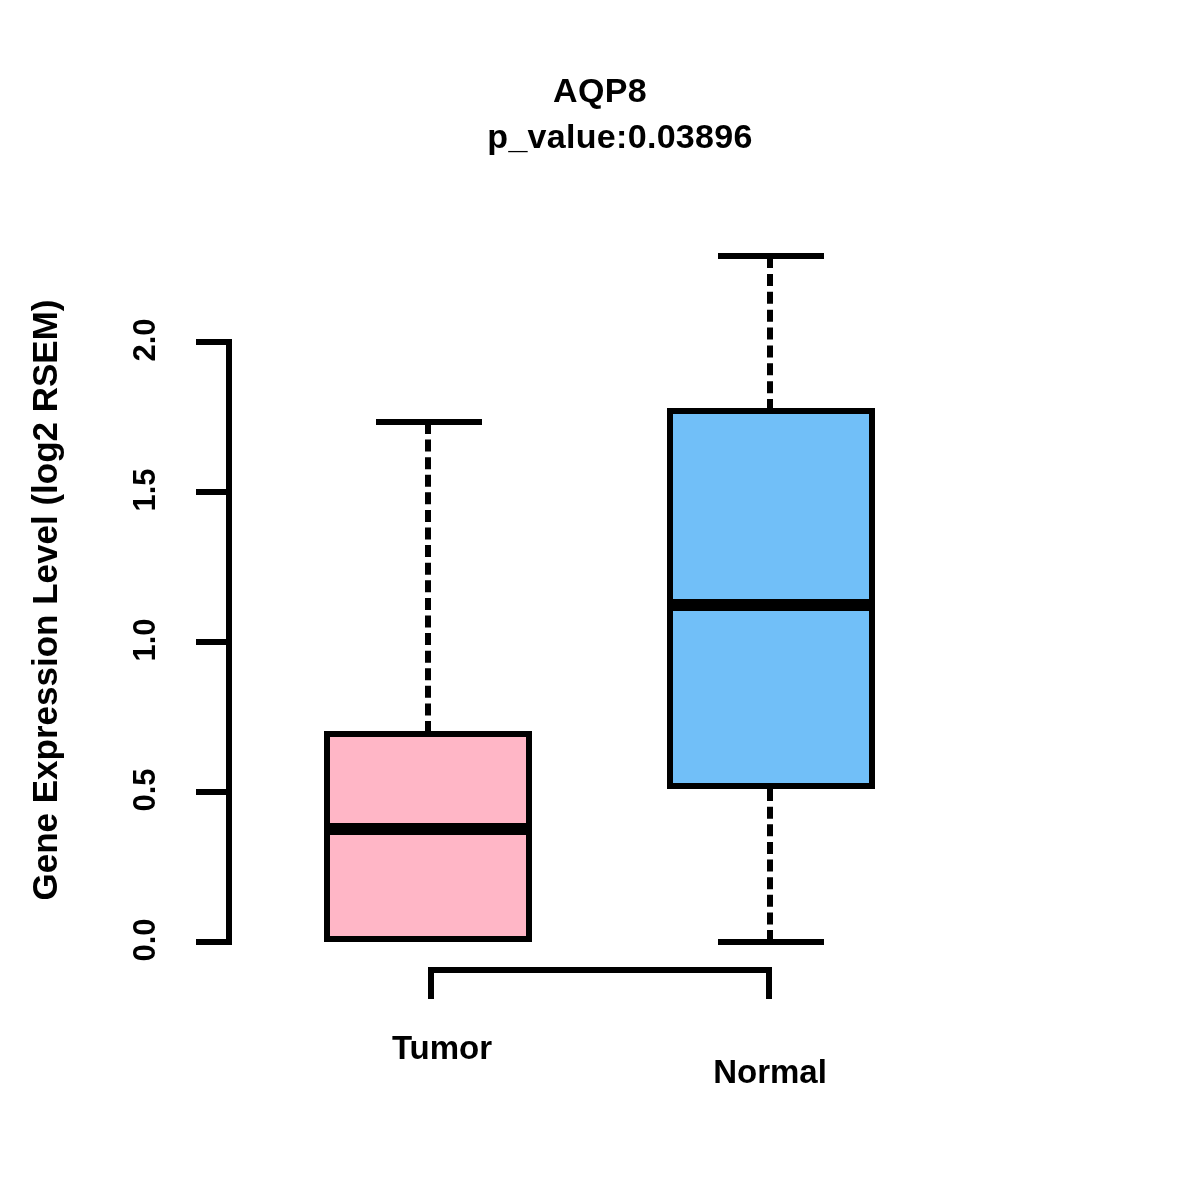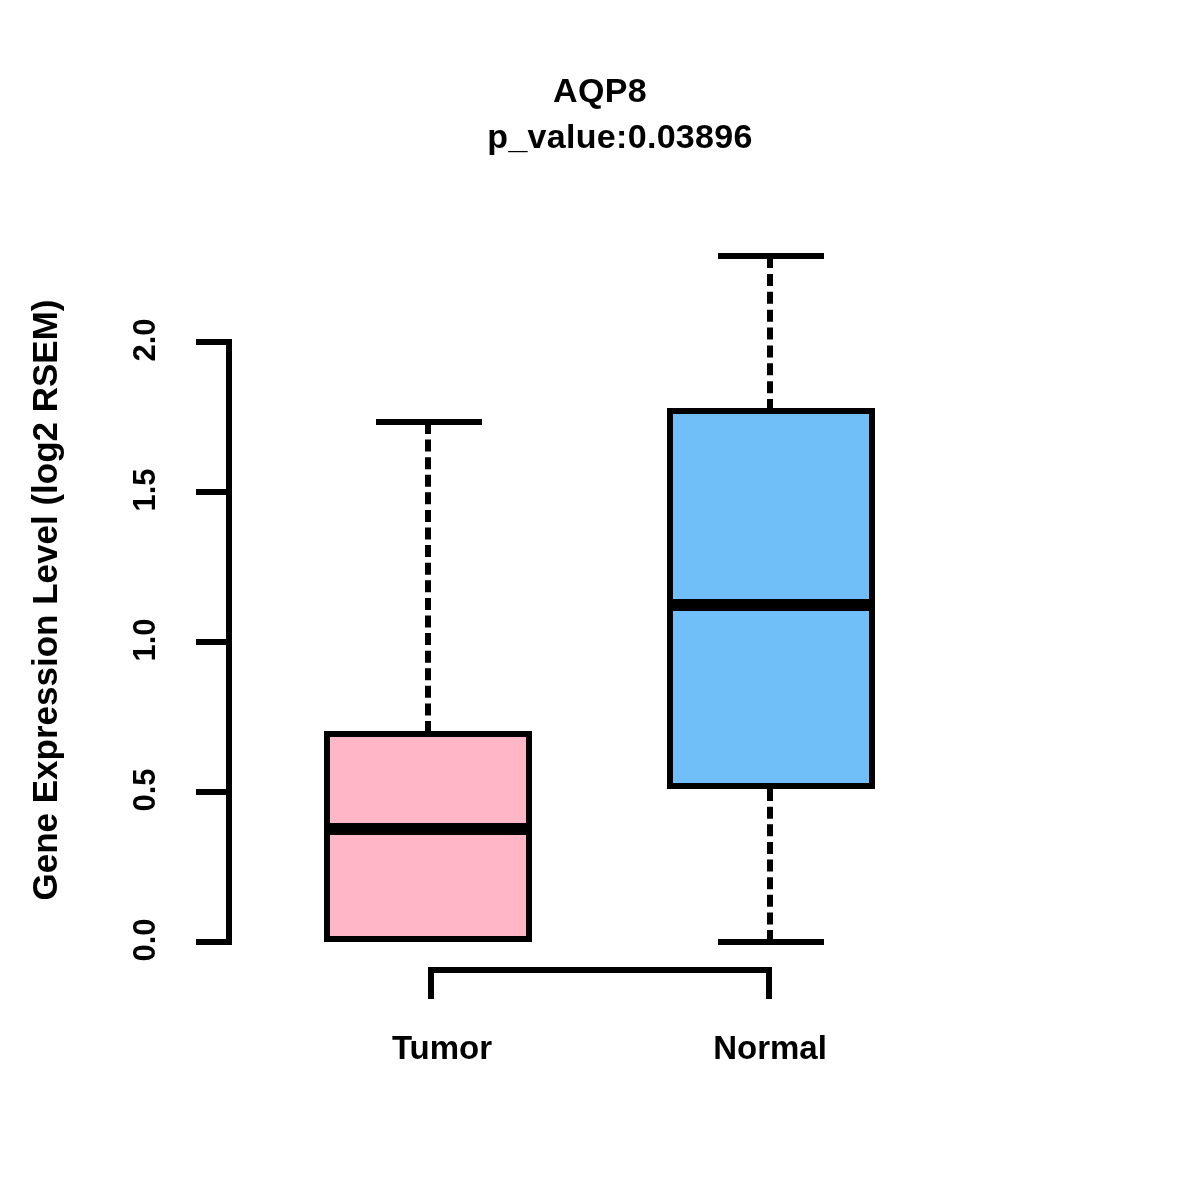--- a/index.html
+++ b/index.html
@@ -189,16 +189,16 @@
     <div class="median" style="left:667px; top:599px; width:208px;"></div>
 
     <div class="whisker" style="left:767px; top:789px; height:153px;"></div>
     <div class="cap" style="left:718px; top:939px; width:106px;"></div>
 
     <div class="xaxis-line"></div>
     <div class="xaxis-tick" style="left:428px;"></div>
     <div class="xaxis-tick" style="left:766px;"></div>
 
     <div class="xtick-label" style="left:292px;">Tumor</div>
-    <div class="xtick-label" style="left:620px;">Normal</div>
+    <div class="xtick-label" style="left:620px;margin-top:24px;">Normal</div>
 
   </div>
 </div>
 
 </body></html>

